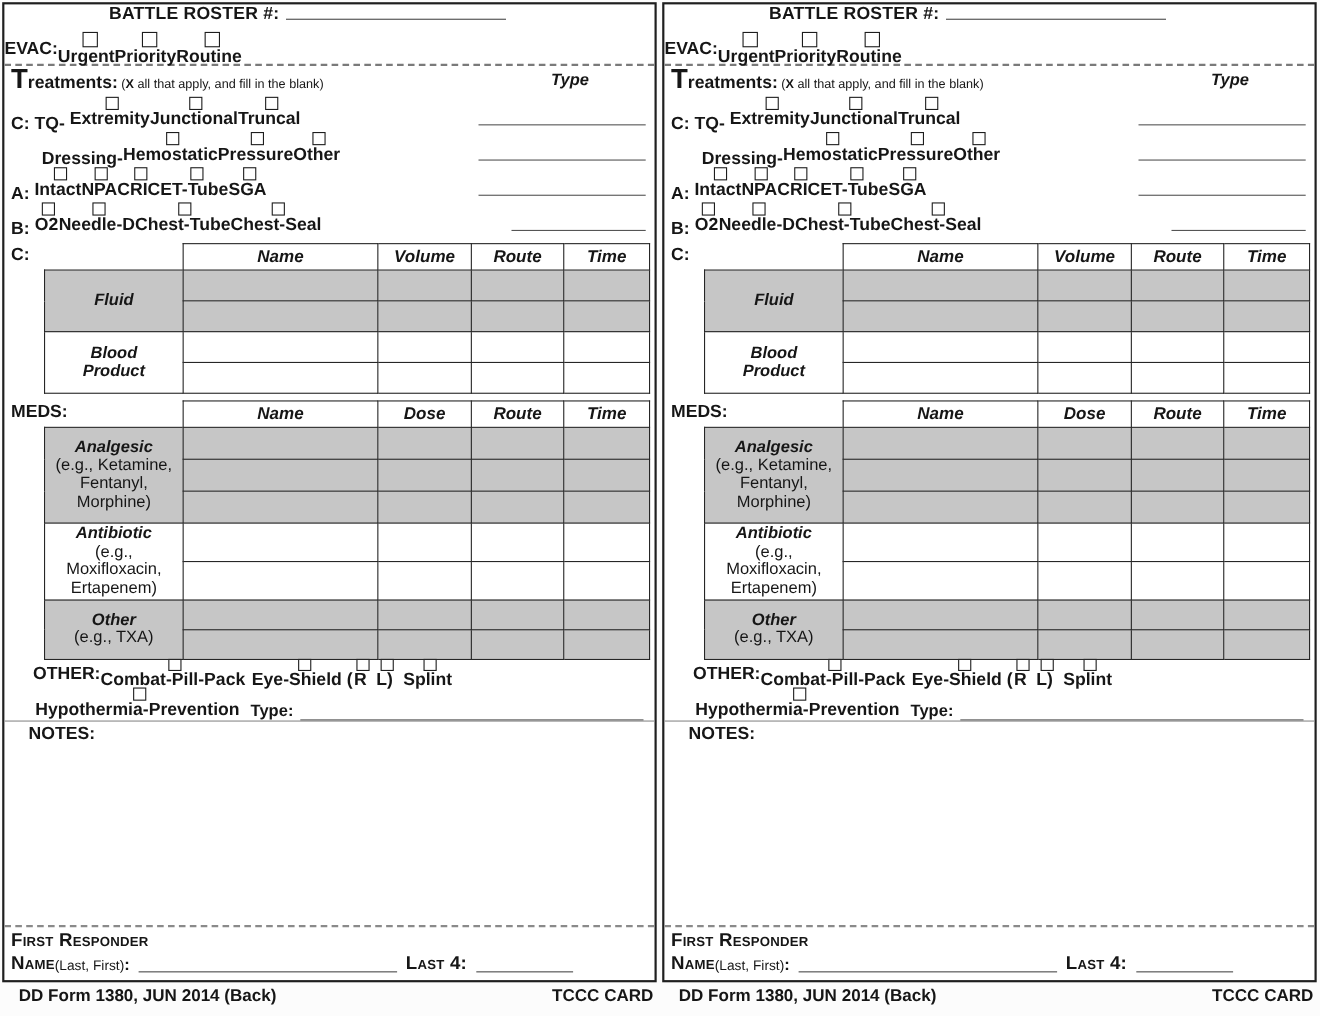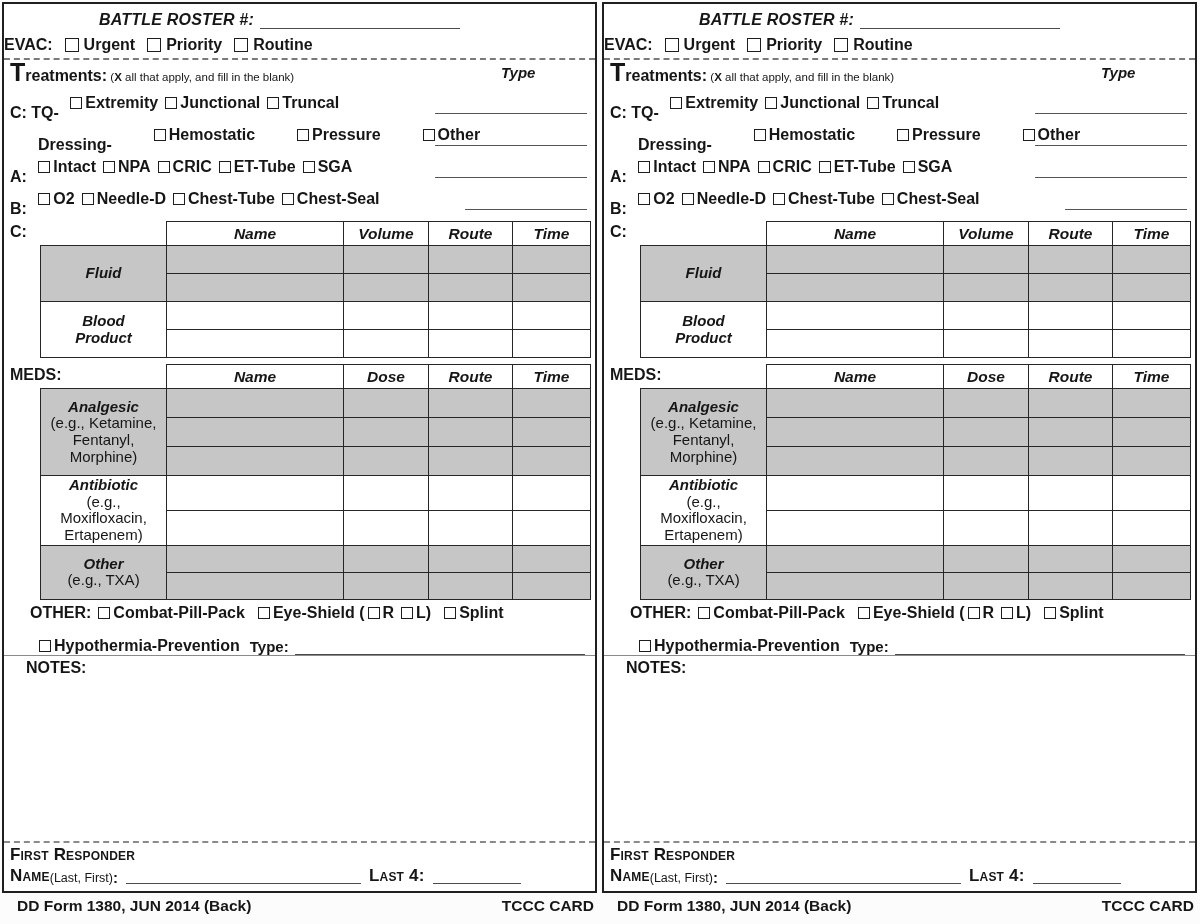--- a/index.html
+++ b/index.html
@@ -16,37 +16,37 @@
     margin:2px 3px 0 2px;
     border:2px solid #1f1f1f;
     height:891px;
     background:#fff;
     display:flex; flex-direction:column;
     overflow:hidden;
   }
   .b16 { font-weight:bold; font-size:16px; }
   .b15 { font-weight:bold; font-size:15px; }
   
-  .br-row { height:27px; display:flex; align-items:flex-end; justify-content:center; padding-bottom:2px; margin-right:40px;font-style:italic; }
+  .br-row { height:27px; display:flex; justify-content:center; padding-bottom:2px; margin-right:40px; }
   .br-row .b16 { letter-spacing:.2px; }
   .fill-line { display:inline-block; border-bottom:1.6px solid var(--line); height:14px; }
   .w200 { width:200px; margin-left:6px; }
   .evac-row { height:29px; display:flex; align-items:center; border-bottom:2px dashed #7a7a7a; }
   .cb { display:inline-block; width:12px; height:12px; border:1.7px solid #1d1d1d; background:#fff; margin:0 3px 0 7px; flex:none; }
   .cb15 { width:14px; height:14px; margin:0 5px 0 12px; }
-  .opt { display:inline-flex; align-items:center; }
+  .opt { display:inline-flex; align-items:center;flex-direction:column; }
   
   .treat-header { height:27px; position:relative; padding:3px 8px 0 6px; }
   .bigT { font-size:25px; font-weight:bold; line-height:18px; }
   .sub { font-size:11.5px; white-space:pre; }
   .subx { font-size:11.5px; font-weight:bold; white-space:pre; }
   .type-h { position:absolute; left:497px; top:4px; font-weight:bold; font-style:italic; font-size:15px; }
   .treat-row { height:32px; display:flex; align-items:center; padding-left:6px; position:relative; }
   .treat-row .pre { white-space:pre;margin-top:19px; }
-  .treat-row.indent { padding-left:34px;gap:35px; }
+  .treat-row.indent { padding-left:34px; }
   .tline { position:absolute; right:8px; bottom:5px; width:152px; border-bottom:1.6px solid #555; }
   .tline.short { width:122px; }
   
   .tblock { position:relative; padding:6px 0 0 36px; }
   .sec-label { position:absolute; left:6px; top:8px; font-weight:bold; font-size:16px; }
   table.ftable { border-collapse:collapse; width:550px; table-layout:fixed; }
   .ftable col.c-lbl { width:126px; } .ftable col.c-name{ width:177px; }
   .ftable col.c-a { width:85px; } .ftable col.c-b { width:84px; } .ftable col.c-c { width:78px; }
   .ftable td { border:1.5px solid #262626; }
   .ftable td.nob { border:none; background:transparent; }

